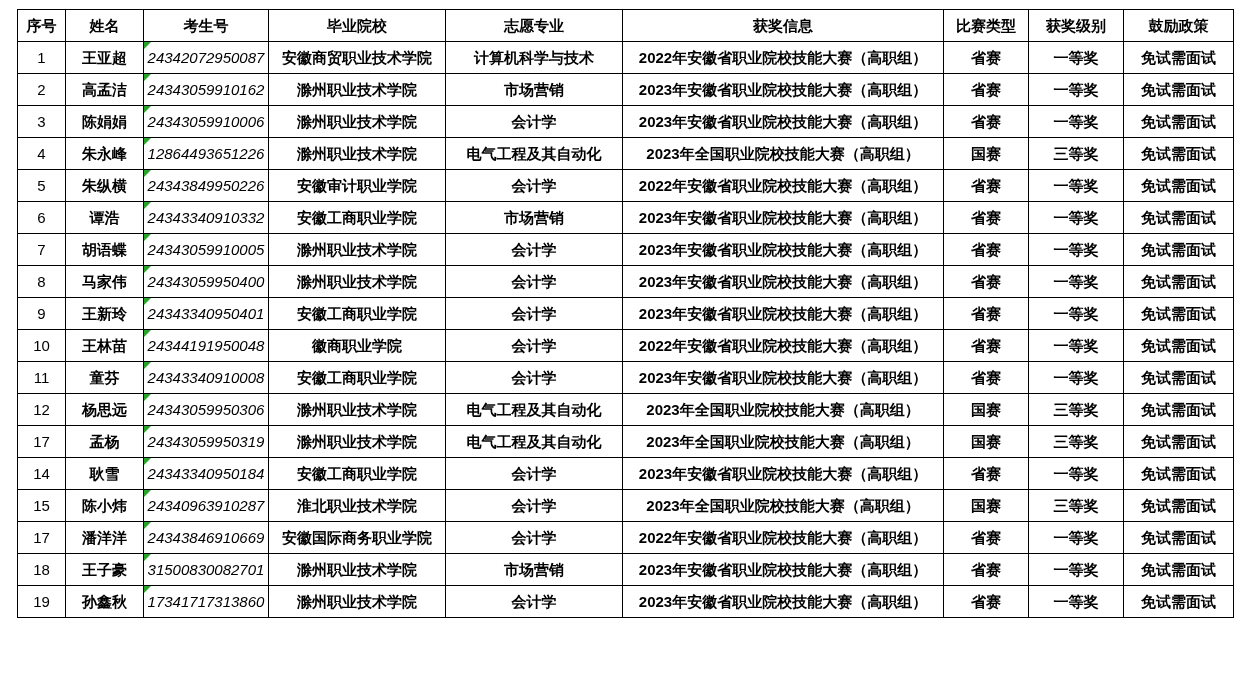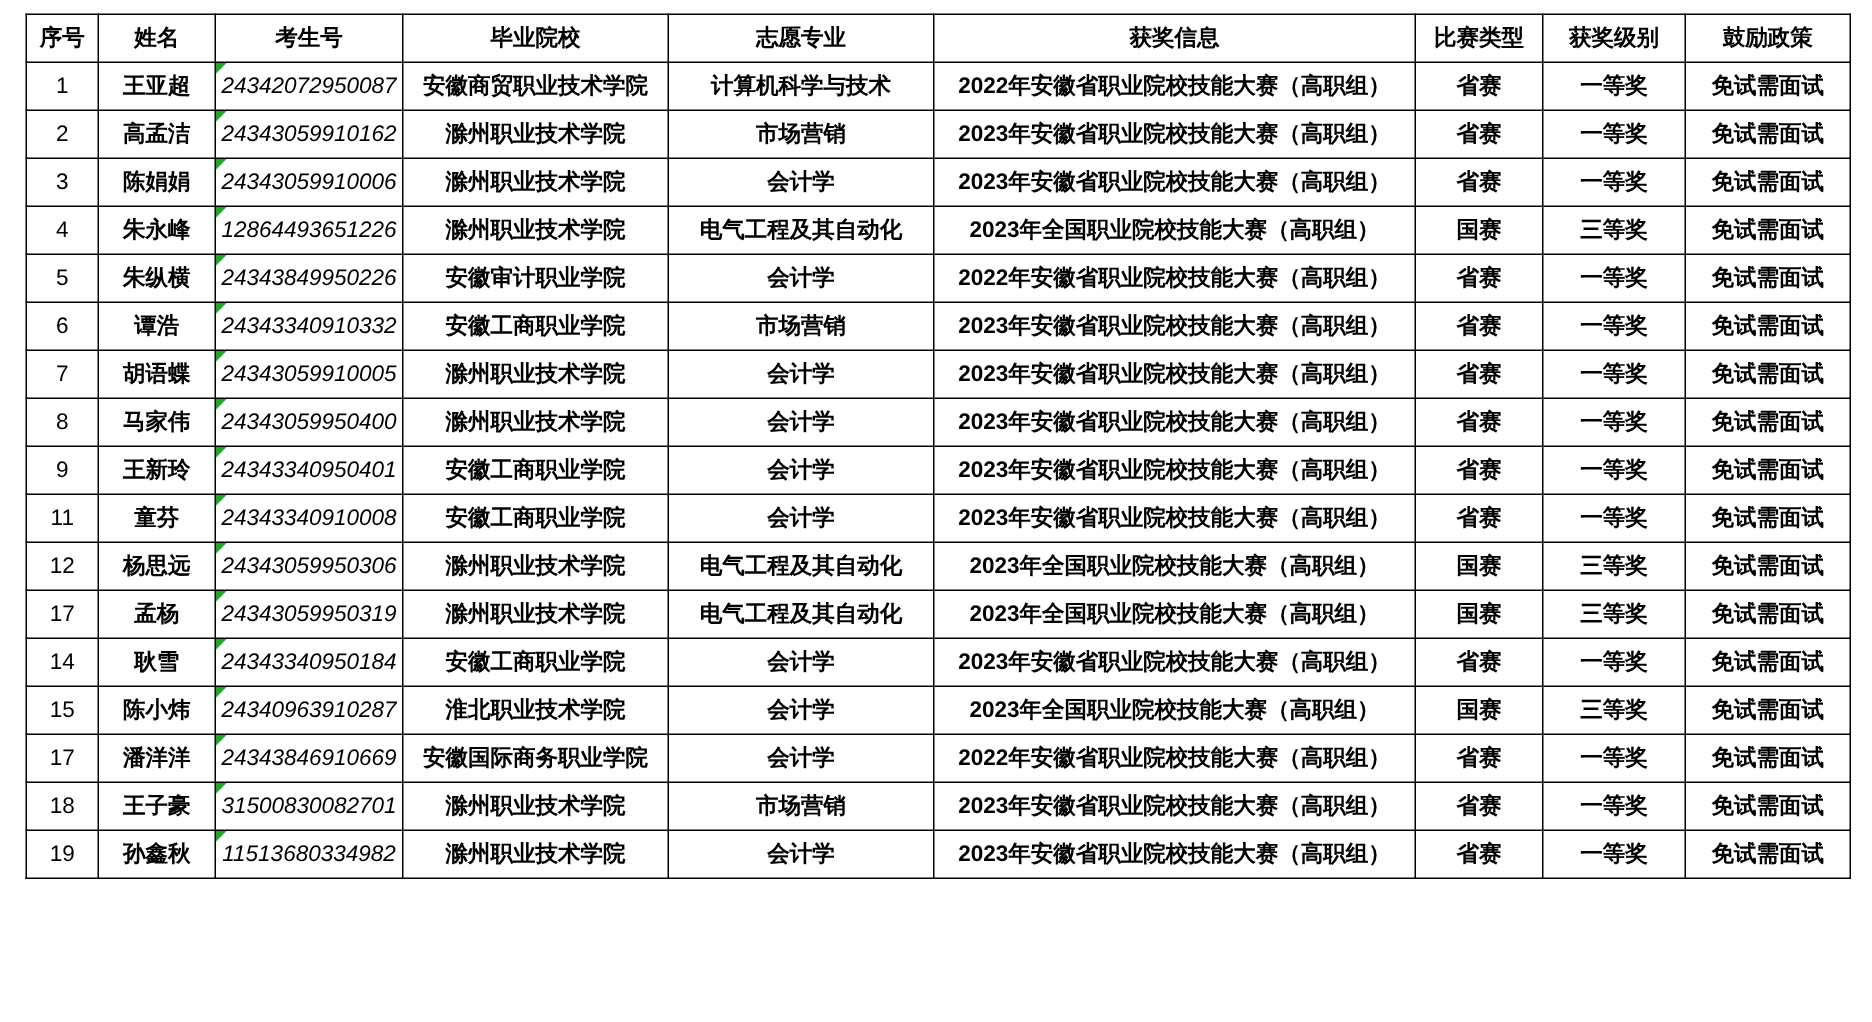--- a/index.html
+++ b/index.html
@@ -162,20 +162,31 @@
           <td class="cn">王新玲</td>
           <td class="examno"><span class="tri" style="border-top-color: rgb(40, 164, 40);"></span><span>24343340950401</span></td>
           <td class="cn">安徽工商职业学院</td>
           <td class="cn">会计学</td>
           <td class="cn">2023年安徽省职业院校技能大赛（高职组）</td>
           <td class="cn">省赛</td>
           <td class="cn">一等奖</td>
           <td class="cn">免试需面试</td>
         </tr>
         <tr>
+          <td class="num">10</td>
+          <td class="cn">王林苗</td>
+          <td class="examno"><span class="tri" style="border-top-color: rgb(40, 164, 40);"></span><span>24344191950048</span></td>
+          <td class="cn">徽商职业学院</td>
+          <td class="cn">会计学</td>
+          <td class="cn">2022年安徽省职业院校技能大赛（高职组）</td>
+          <td class="cn">省赛</td>
+          <td class="cn">一等奖</td>
+          <td class="cn">免试需面试</td>
+        </tr>
+        <tr>
           <td class="num">11</td>
           <td class="cn">童芬</td>
           <td class="examno"><span class="tri" style="border-top-color: rgb(40, 164, 40);"></span><span>24343340910008</span></td>
           <td class="cn">安徽工商职业学院</td>
           <td class="cn">会计学</td>
           <td class="cn">2023年安徽省职业院校技能大赛（高职组）</td>
           <td class="cn">省赛</td>
           <td class="cn">一等奖</td>
           <td class="cn">免试需面试</td>
         </tr>
@@ -241,21 +252,21 @@
           <td class="cn">滁州职业技术学院</td>
           <td class="cn">市场营销</td>
           <td class="cn">2023年安徽省职业院校技能大赛（高职组）</td>
           <td class="cn">省赛</td>
           <td class="cn">一等奖</td>
           <td class="cn">免试需面试</td>
         </tr>
         <tr>
           <td class="num">19</td>
           <td class="cn">孙鑫秋</td>
-          <td class="examno"><span class="tri" style="border-top-color: rgb(40, 164, 40);"></span><span>11513680334982</span></td>
+          <td class="examno"><span class="tri" style="border-top-color: rgb(40, 164, 40);"></span><span>17341717313860</span></td>
           <td class="cn">滁州职业技术学院</td>
           <td class="cn">会计学</td>
           <td class="cn">2023年安徽省职业院校技能大赛（高职组）</td>
           <td class="cn">省赛</td>
           <td class="cn">一等奖</td>
           <td class="cn">免试需面试</td>
         </tr>
       </tbody>
   </table>
 </div>

